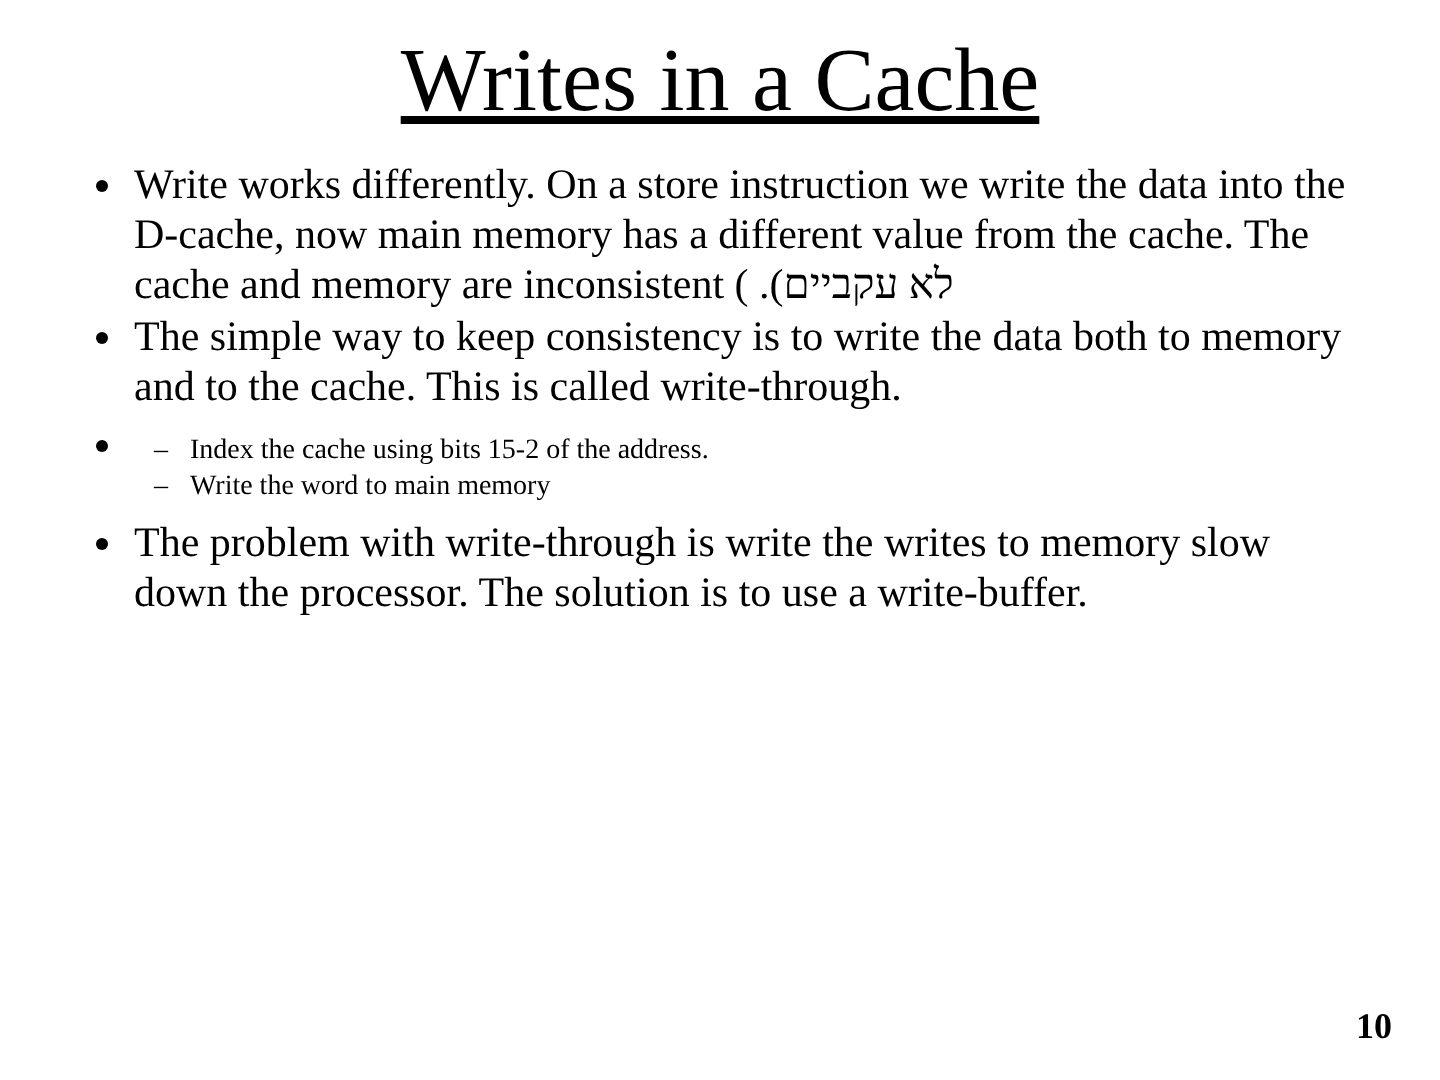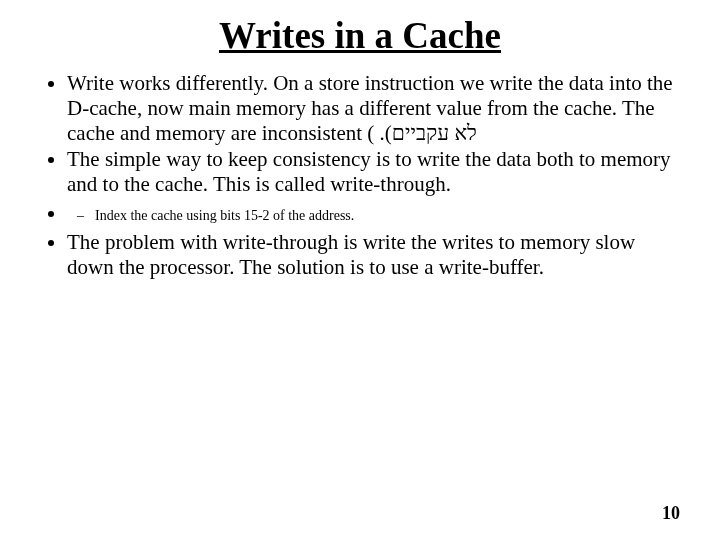--- a/index.html
+++ b/index.html
@@ -13,24 +13,24 @@
   }
   .slide {
     box-sizing: border-box;
     width: 720px;
     height: 540px;
     padding: 10px 28px 0 28px;
     position: relative;
   }
   .title {
     text-align: center;
-    font-size: 37px;
+    font-size: 45px;
     text-decoration: underline;
     margin: 4px 0 14px 0;
-    font-weight: bold;
+    font-weight: normal;
   }
   ul.level1 {
     margin: 13px;
     padding-left: 26px;
     font-size: 21px;
     line-height: 1.18;
   }
   ul.level1 > li {
     list-style-type: disc;
     margin-bottom: 2px;
@@ -47,21 +47,21 @@
     margin-bottom: 2px;
   }
   ul.level2 > li::before {
     content: "–";
     position: absolute;
     left: -18px;
   }
   .italic { }
   .pagenum {
     position: absolute;
-    right: 40px;
+    right: 24px;
     bottom: 16px;
     font-size: 18px;
     font-weight: bold;
     margin-left: 47px;
   }
 </style>
 </head>
 <body>
 
 <div class="slide">
@@ -74,20 +74,21 @@
       <span>Write works differently. On a store instruction we write the data into the D-cache, now main memory has a different value from the cache. The cache and memory are inconsistent ( .(</span><span dir="rtl">לא עקביים</span>
     </li>
 
     <li>
       <span>The simple way to keep consistency is to write the data both to memory and to the cache. This is called </span><span class="italic">write-through</span><span>.</span>
     </li>
 
     <li>
       <ul class="level2">
         <li><span>Index the cache using bits 15-2 of the address.</span></li>
+        <li><span>Write the word to main memory</span></li>
       </ul>
     </li>
 
     <li>
       <span>The problem with write-through is write the writes to memory slow down the processor. The solution is to use a </span><span class="italic">write-buffer</span><span>.</span>
     </li>
 
   </ul>
 
   <div class="pagenum">10</div>

